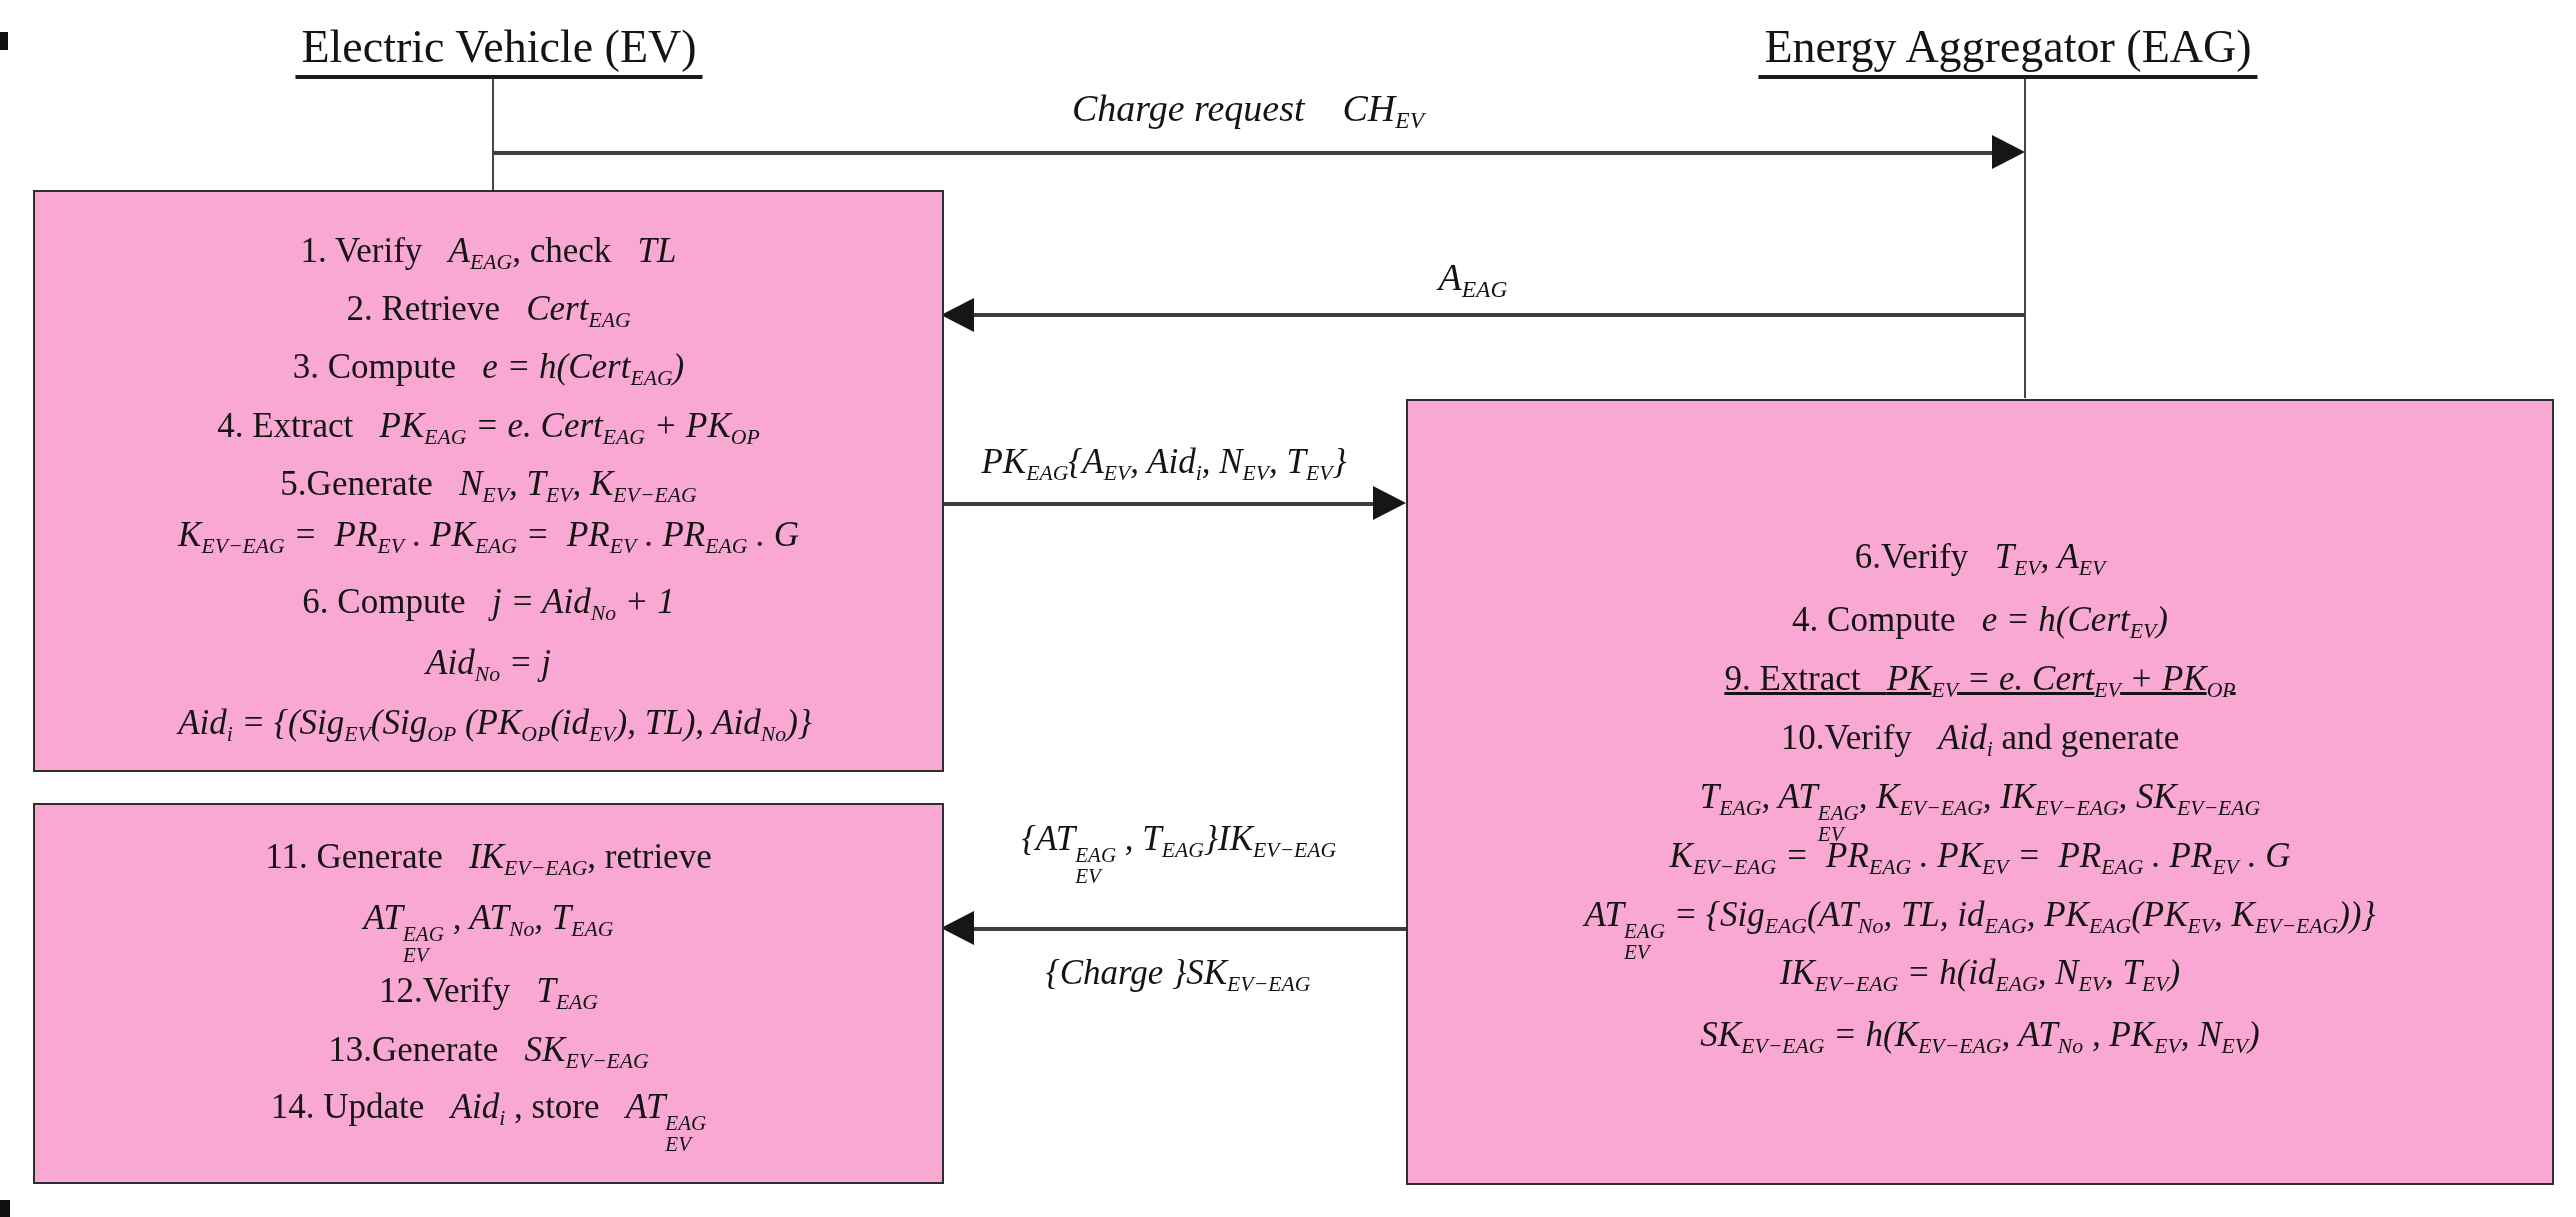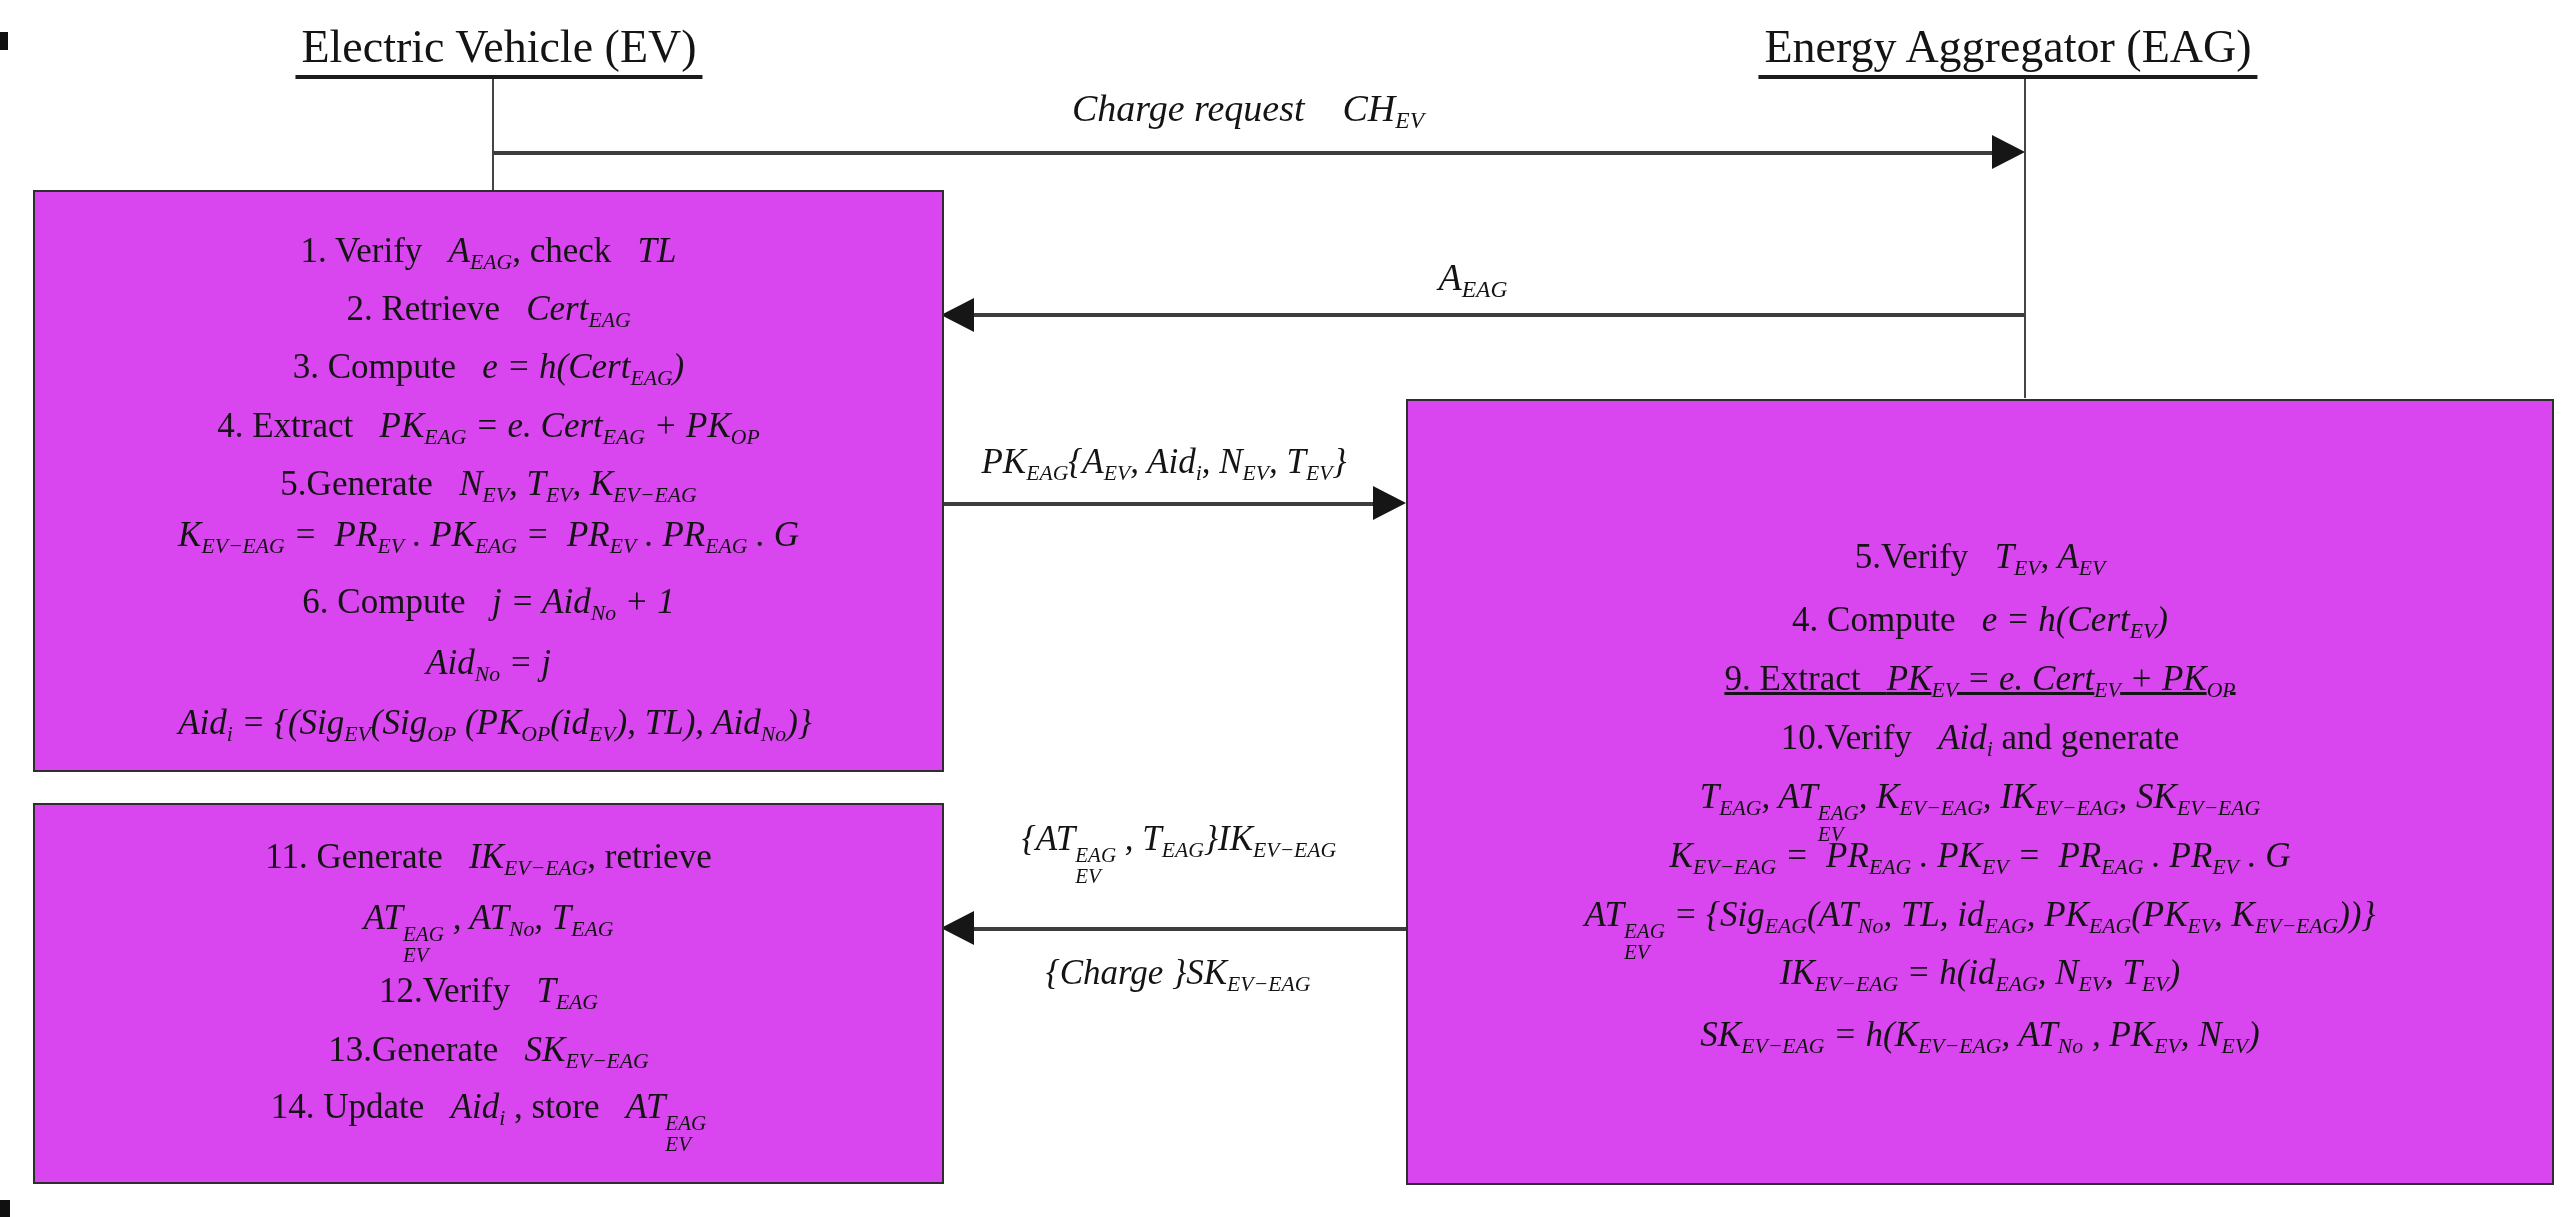--- a/index.html
+++ b/index.html
@@ -6,21 +6,21 @@
   .stage{
     position:relative;width:2576px;height:1217px;background:#ffffff;
     font-family:"Liberation Serif",serif;color:#141414;overflow:hidden;
   }
   .title{
     position:absolute;transform:translateX(-50%);
     font-size:46px;line-height:1.1;white-space:pre;
     border-bottom:4.3px solid #1b1b1b;padding:0 6px 2.4px 6px;
   }
   .lifeline{position:absolute;width:2.4px;background:#454545;}
-  .pbox{position:absolute;border:2.4px solid #2e2e2e;background:#d946ef;}
+  .pbox{position:absolute;border:2.4px solid #2e2e2e;background:#f9a8d4;}
   .bline{
     position:absolute;left:0;right:0;height:49px;line-height:49px;
     text-align:center;font-size:35px;white-space:pre;
   }
   .mlabel{
     position:absolute;transform:translate(-50%,-50%);
     font-size:38px;white-space:pre;
   }
   .it{font-style:italic;}
   .stage sub,.stage sup{font-size:0.62em;font-style:italic;}
@@ -80,21 +80,21 @@
 
   <div class="pbox" style="left:33px;top:803px;width:907px;height:377px;">
     <div class="bline" style="top:27px;"><span>11. Generate   </span><span class="it">IK</span><sub>EV−EAG</sub><span>, retrieve</span></div>
     <div class="bline" style="top:88px;"><span class="it">AT</span><span class="ss"><span>EAG</span><span>EV</span></span><span class="it"> , AT</span><sub>No</sub><span class="it">, T</span><sub>EAG</sub></div>
     <div class="bline" style="top:161px;"><span>12.Verify   </span><span class="it">T</span><sub>EAG</sub></div>
     <div class="bline" style="top:220px;"><span>13.Generate   </span><span class="it">SK</span><sub>EV−EAG</sub></div>
     <div class="bline" style="top:277px;"><span>14. Update   </span><span class="it">Aid</span><sub>i</sub><span> , store   </span><span class="it">AT</span><span class="ss"><span>EAG</span><span>EV</span></span></div>
   </div>
 
   <div class="pbox" style="left:1406px;top:399px;width:1144px;height:782px;">
-    <div class="bline" style="top:131px;"><span>5.Verify   </span><span class="it">T</span><sub>EV</sub><span class="it">, A</span><sub>EV</sub></div>
+    <div class="bline" style="top:131px;"><span>6.Verify   </span><span class="it">T</span><sub>EV</sub><span class="it">, A</span><sub>EV</sub></div>
     <div class="bline" style="top:194px;"><span>4. Compute   </span><span class="it">e = h(Cert</span><sub>EV</sub><span class="it">)</span></div>
     <div class="bline" style="top:253px;text-decoration:underline;"><span>9. Extract   </span><span class="it">PK</span><sub>EV</sub><span class="it"> = e. Cert</span><sub>EV</sub><span class="it"> + PK</span><sub>OP</sub></div>
     <div class="bline" style="top:312px;"><span>10.Verify   </span><span class="it">Aid</span><sub>i</sub><span> and generate</span></div>
     <div class="bline" style="top:371px;"><span class="it">T</span><sub>EAG</sub><span class="it">, AT</span><span class="ss"><span>EAG</span><span>EV</span></span><span class="it">, K</span><sub>EV−EAG</sub><span class="it">, IK</span><sub>EV−EAG</sub><span class="it">, SK</span><sub>EV−EAG</sub></div>
     <div class="bline" style="top:430px;"><span class="it">K</span><sub>EV−EAG</sub><span class="it"> =  PR</span><sub>EAG</sub><span class="it"> . PK</span><sub>EV</sub><span class="it"> =  PR</span><sub>EAG</sub><span class="it"> . PR</span><sub>EV</sub><span class="it"> . G</span></div>
     <div class="bline" style="top:489px;"><span class="it">AT</span><span class="ss"><span>EAG</span><span>EV</span></span><span class="it"> = {Sig</span><sub>EAG</sub><span class="it">(AT</span><sub>No</sub><span class="it">, TL, id</span><sub>EAG</sub><span class="it">, PK</span><sub>EAG</sub><span class="it">(PK</span><sub>EV</sub><span class="it">, K</span><sub>EV−EAG</sub><span class="it">))}</span></div>
     <div class="bline" style="top:547px;"><span class="it">IK</span><sub>EV−EAG</sub><span class="it"> = h(id</span><sub>EAG</sub><span class="it">, N</span><sub>EV</sub><span class="it">, T</span><sub>EV</sub><span class="it">)</span></div>
     <div class="bline" style="top:609px;"><span class="it">SK</span><sub>EV−EAG</sub><span class="it"> = h(K</span><sub>EV−EAG</sub><span class="it">, AT</span><sub>No</sub><span class="it"> , PK</span><sub>EV</sub><span class="it">, N</span><sub>EV</sub><span class="it">)</span></div>
   </div>
 

